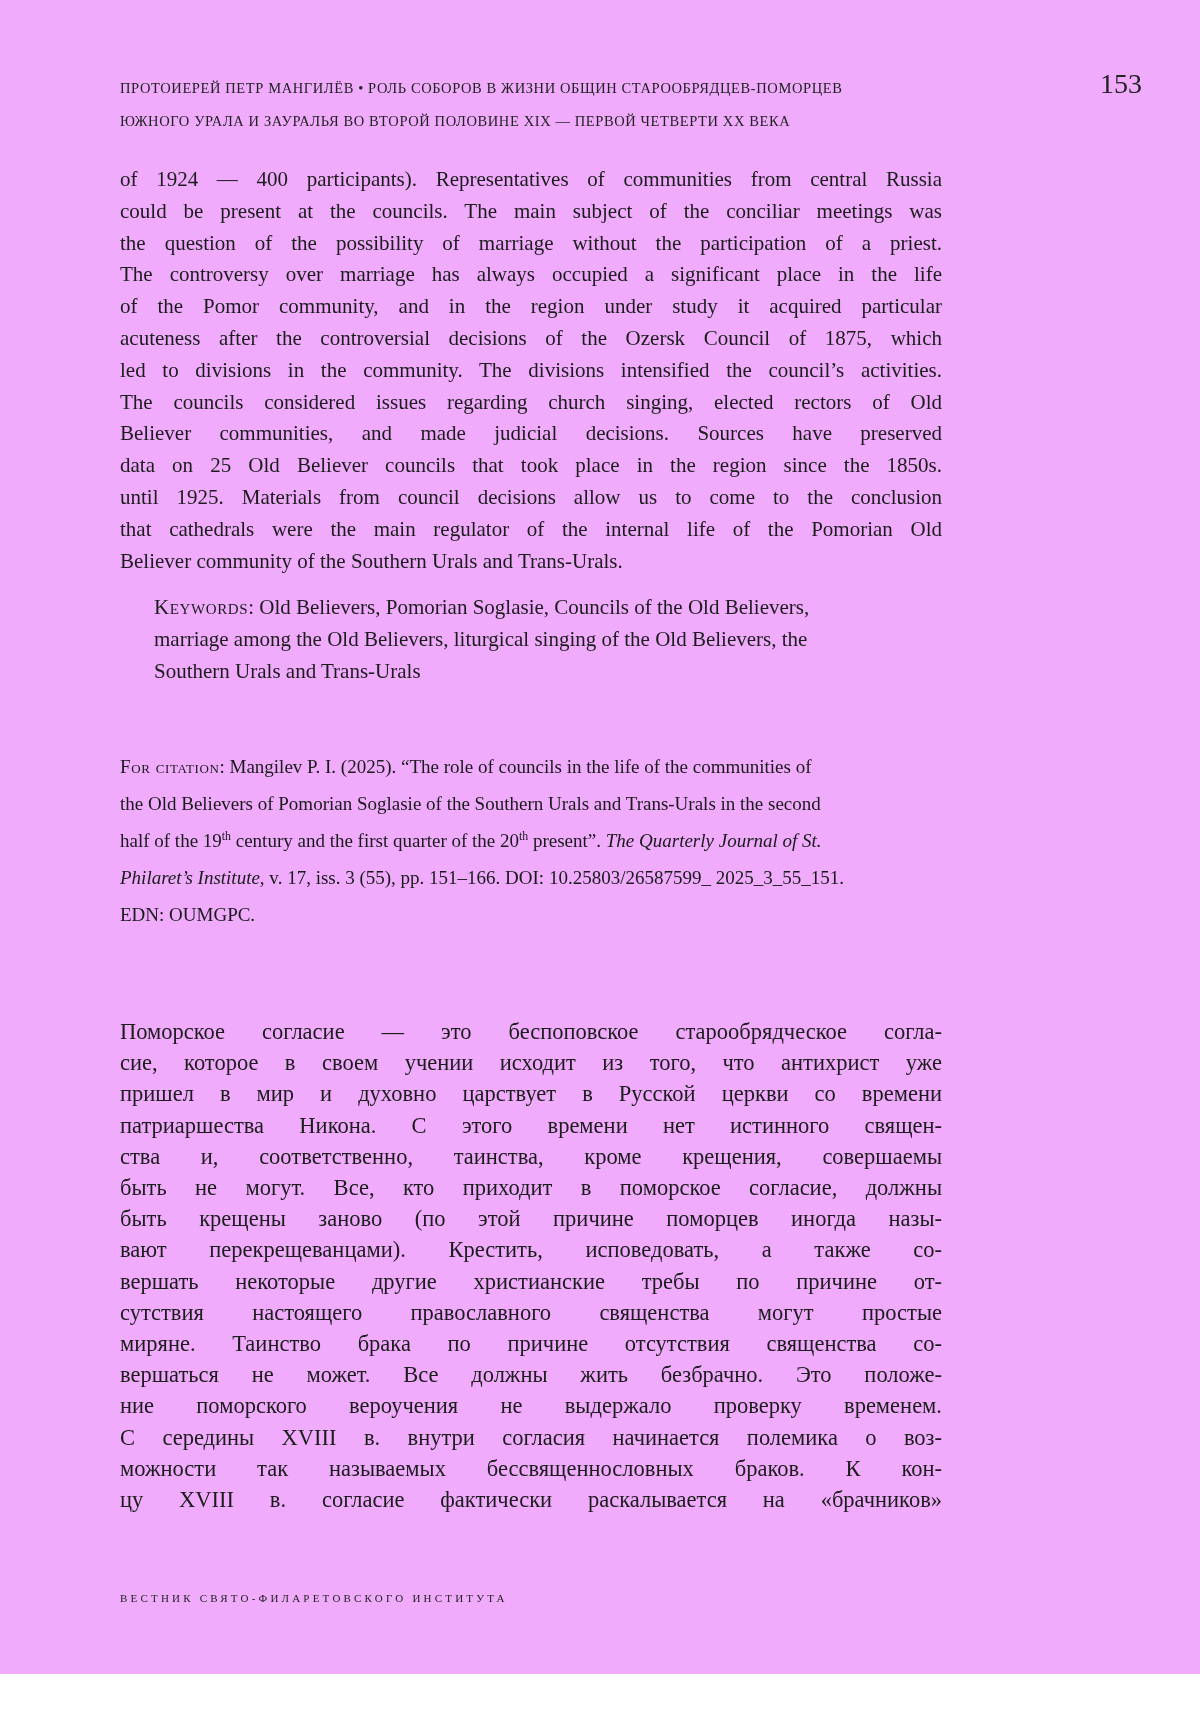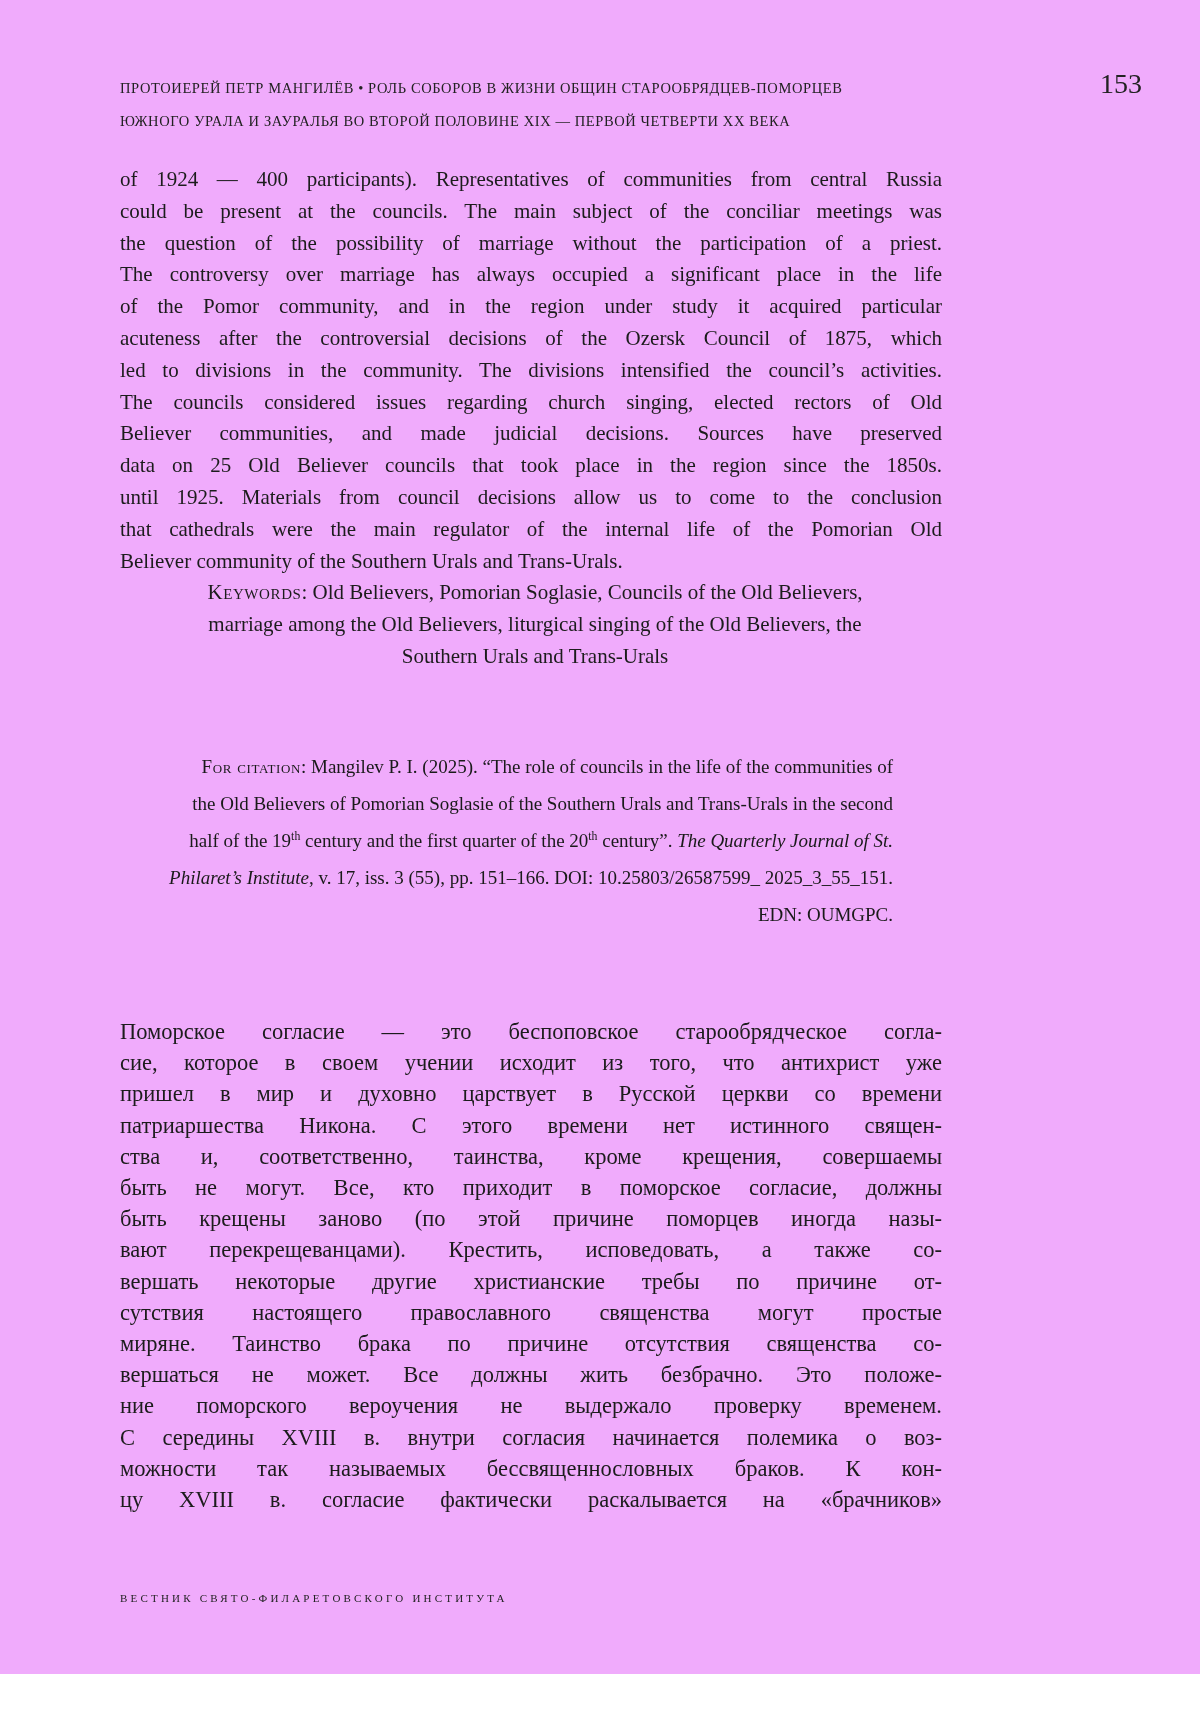--- a/index.html
+++ b/index.html
@@ -38,35 +38,33 @@
     position: absolute;
     left: 120px;
     top: 164px;
     width: 822px;
     font-size: 21px;
     line-height: 31.8px;
   }
   .keywords {
     position: absolute;
     left: 154px;
-    top: 577px;
+    top: 592px;
     width: 762px;
     font-size: 21px;
     line-height: 31.8px;
-    text-align: center;
   }
   .citation {
     position: absolute;
-    left: 131px;
+    left: 120px;
     top: 748px;
     width: 762px;
     font-size: 19px;
     line-height: 37px;
     color: #1a1a1a;
-    text-align: right;
   }
   .body-text {
     position: absolute;
     left: 120px;
     top: 1016px;
     width: 822px;
     font-size: 22.5px;
     line-height: 31.2px;
   }
   .footer {
@@ -128,21 +126,21 @@
 
   <section class="keywords">
       <div class="line"><span class="sc">Keywords</span><span>: Old Believers, Pomorian Soglasie, Councils of the Old Believers,</span></div>
       <div class="line"><span>marriage among the Old Believers, liturgical singing of the Old Believers, the</span></div>
       <div class="line"><span>Southern Urals and Trans-Urals</span></div>
     </section>
 
   <section class="citation">
       <div class="line"><span class="sc">For citation</span><span>: Mangilev P. I. (2025). “The role of councils in the life of the communities of</span></div>
       <div class="line"><span>the Old Believers of Pomorian Soglasie of the Southern Urals and Trans-Urals in the second</span></div>
-      <div class="line"><span>half of the 19</span><span class="sup">th</span><span> century and the first quarter of the 20</span><span class="sup">th</span><span> century”. </span><span class="i">The Quarterly Journal of St.</span></div>
+      <div class="line"><span>half of the 19</span><span class="sup">th</span><span> century and the first quarter of the 20</span><span class="sup">th</span><span> present”. </span><span class="i">The Quarterly Journal of St.</span></div>
       <div class="line"><span class="i">Philaret’s Institute</span><span>, v. 17, iss. 3 (55), pp. 151–166. DOI: 10.25803/26587599_ 2025_3_55_151.</span></div>
       <div class="line"><span>EDN: OUMGPC.</span></div>
     </section>
 
   <section class="body-text justify justify-all">
       <div class="line"><span>Поморское согласие — это беспоповское старообрядческое согла-</span></div>
       <div class="line"><span>сие, которое в своем учении исходит из того, что антихрист уже</span></div>
       <div class="line"><span>пришел в мир и духовно царствует в Русской церкви со времени</span></div>
       <div class="line"><span>патриаршества Никона. С этого времени нет истинного священ-</span></div>
       <div class="line"><span>ства и, соответственно, таинства, кроме крещения, совершаемы</span></div>

